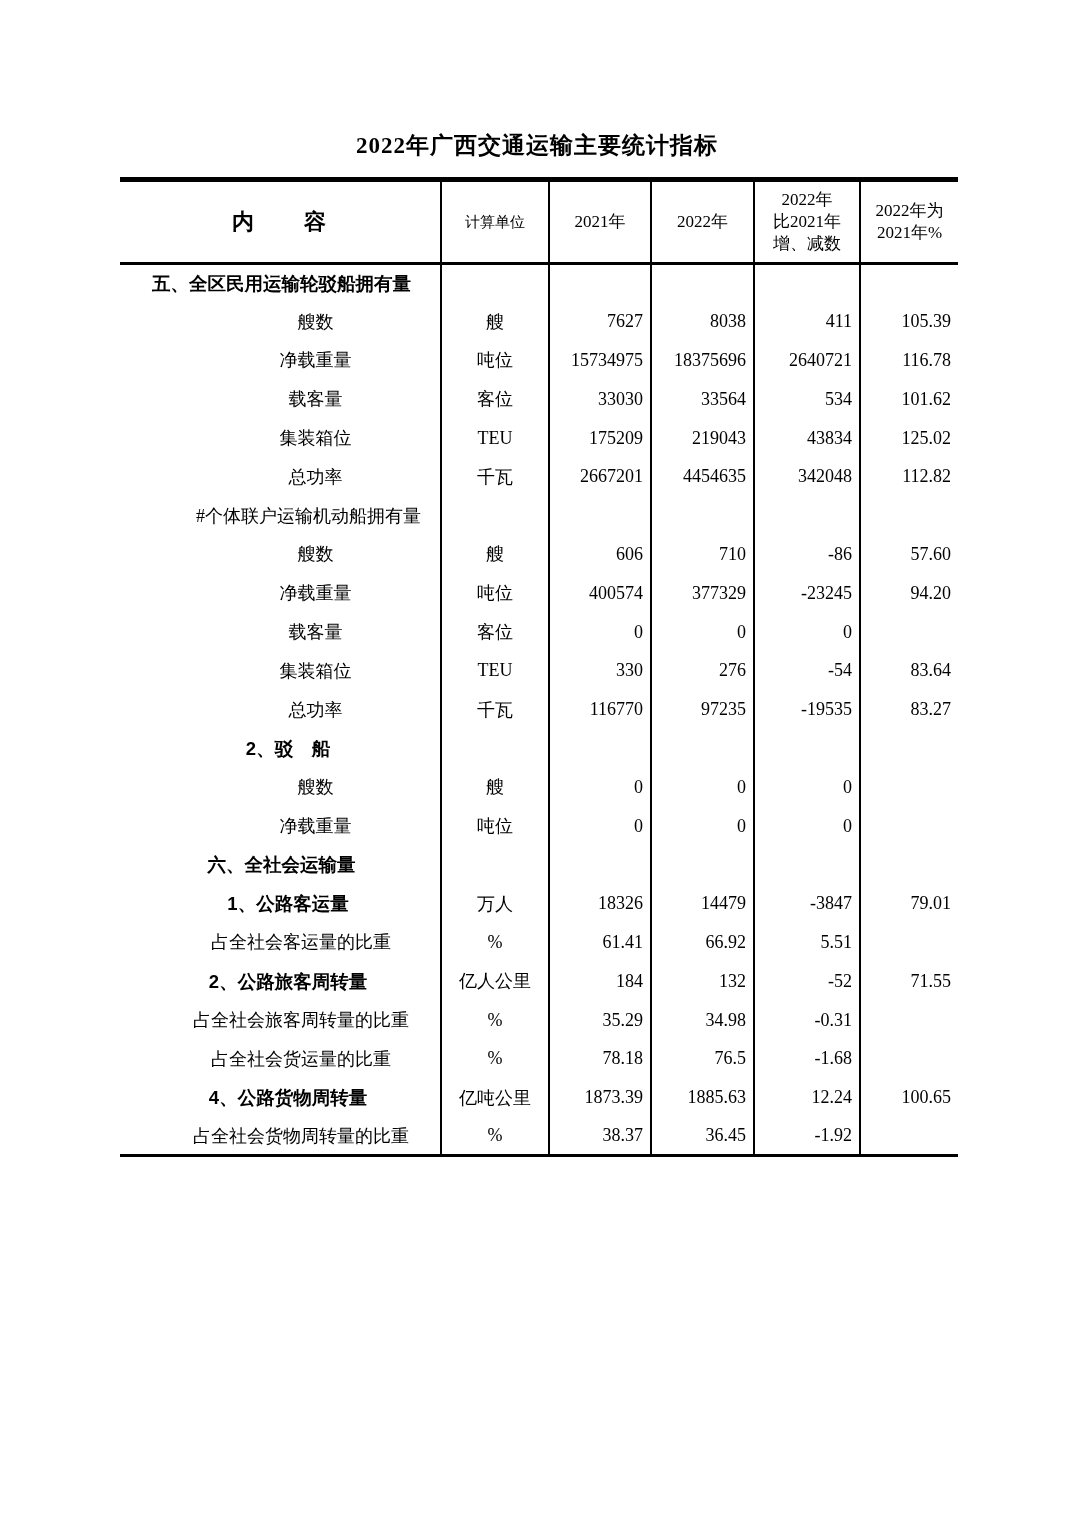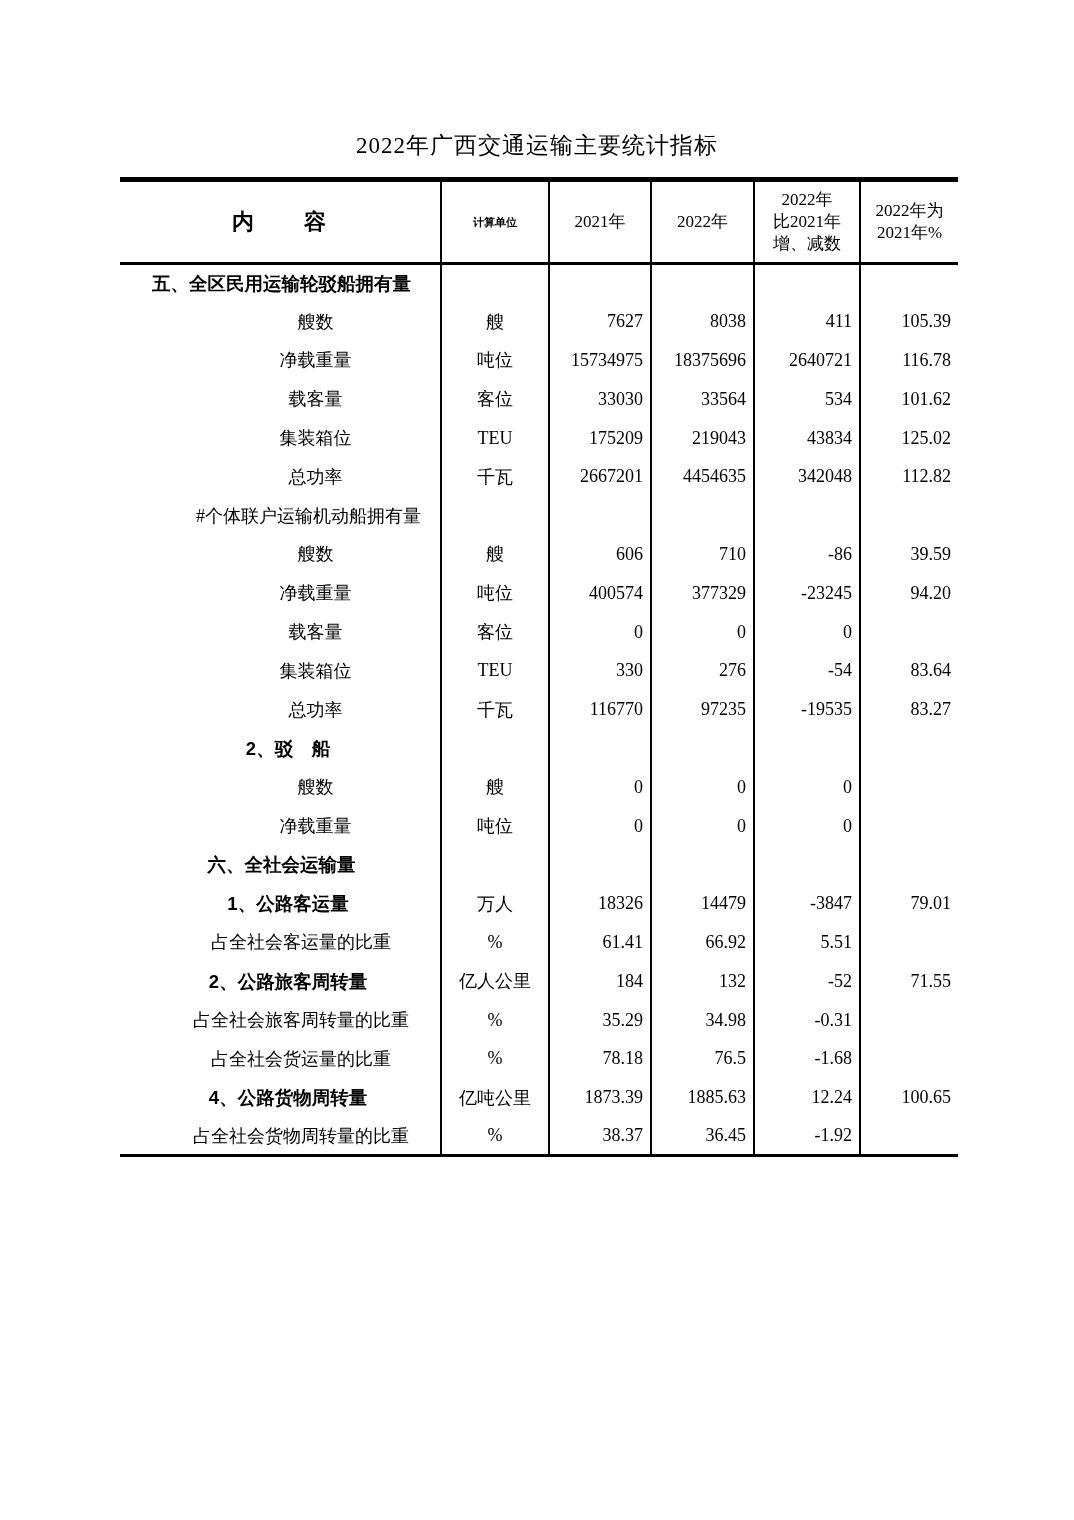--- a/index.html
+++ b/index.html
@@ -14,21 +14,21 @@
     position: absolute; top: 0; left: 0;
     width: 1074px; height: 1520px;
     background: #ffffff;
   }
   .title {
     position: absolute;
     top: 130px; left: 0;
     width: 1074px;
     text-align: center;
     font-size: 23px;
-    font-weight: normal;
+    font-weight: bold;
     letter-spacing: 1px;
     font-family: "Liberation Serif", "DejaVu Serif", serif;
   }
   table.stats {
     position: absolute;
     left: 120px; top: 177px;
     width: 838px;
     border-collapse: collapse;
     table-layout: fixed;
     border-top: 5px solid #000;
@@ -50,23 +50,23 @@
     font-size: 17px;
     line-height: 1.3;
   }
   th.hdr-content {
     font-size: 22px;
     font-weight: bold;
     font-family: "Liberation Sans", "DejaVu Sans", sans-serif;
     letter-spacing: 2px;
   }
   th.hdr-unit {
-    font-weight: bold;
+    font-weight: normal;
     font-family: "Liberation Sans", "DejaVu Sans", sans-serif;
-    font-size: 11px;
+    font-size: 15px;
   }
   .multiline { white-space: pre-line; }
   .vline { border-left: 2px solid #000; }
 
   tbody td {
     height: 38.8px;
     vertical-align: middle;
     font-size: 18px;
     overflow: hidden;
   }
@@ -174,21 +174,21 @@
           <td class="num vline"></td>
           <td class="num vline"></td>
           <td class="num vline"></td>
         </tr>
         <tr>
           <td class="label leaf">艘数</td>
           <td class="unit vline">艘</td>
           <td class="num vline">606</td>
           <td class="num vline">710</td>
           <td class="num vline">-86</td>
-          <td class="num vline">39.59</td>
+          <td class="num vline">57.60</td>
         </tr>
         <tr>
           <td class="label leaf">净载重量</td>
           <td class="unit vline">吨位</td>
           <td class="num vline">400574</td>
           <td class="num vline">377329</td>
           <td class="num vline">-23245</td>
           <td class="num vline">94.20</td>
         </tr>
         <tr>

